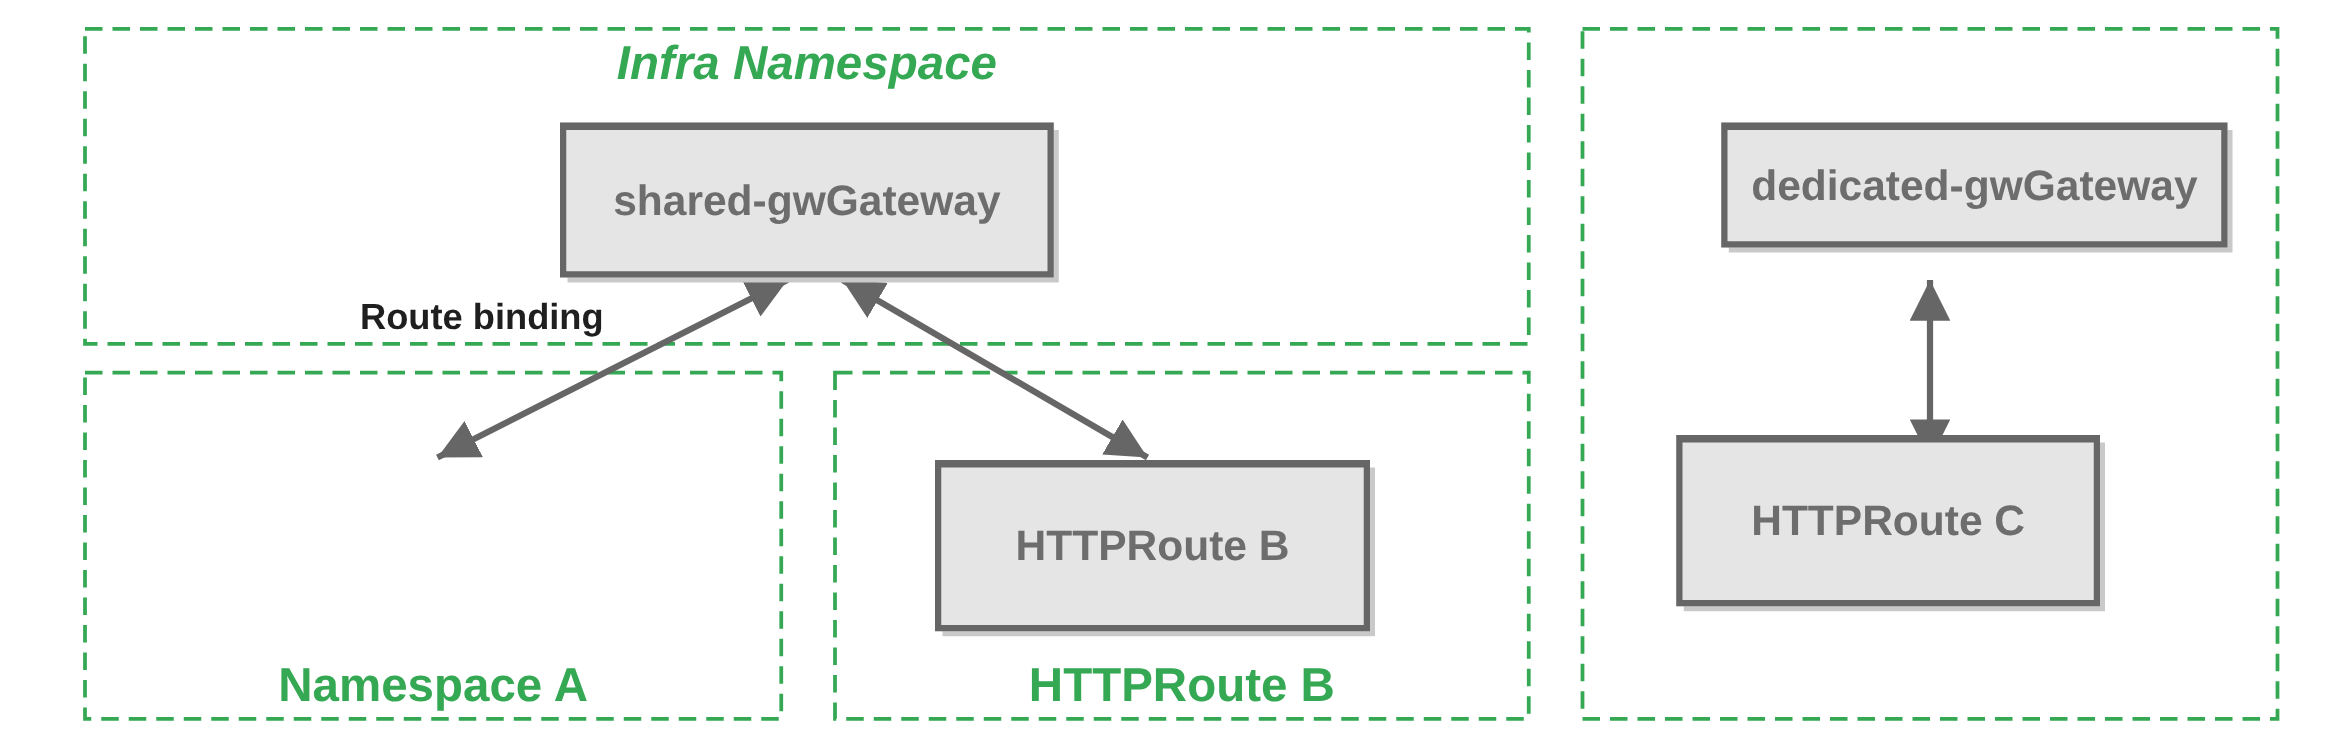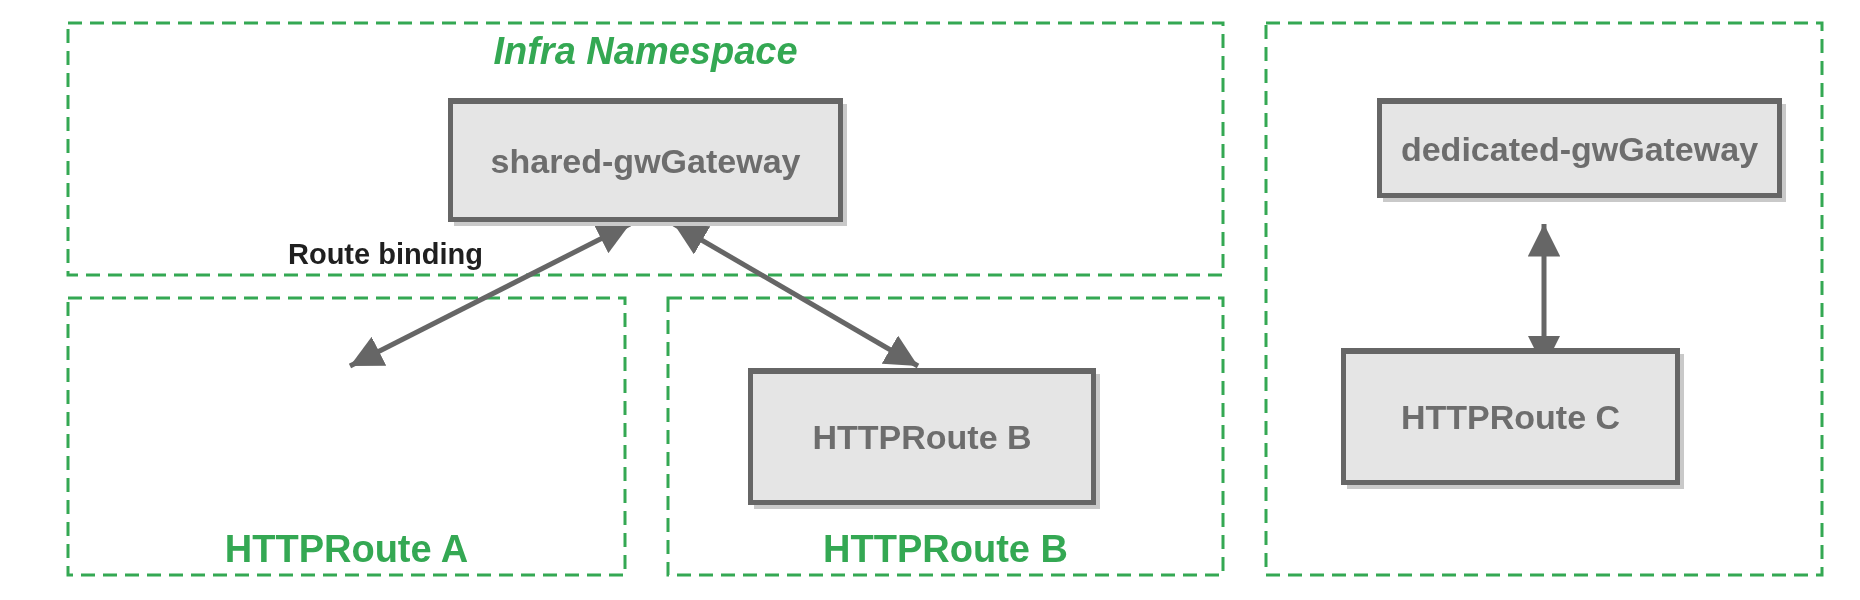--- a/index.html
+++ b/index.html
@@ -86,21 +86,21 @@
 
   <div class="ns-title" style="left:68px; top:29px; width:1155px;font-style:italic;">Infra Namespace</div>
 
   <div class="node" style="left:448px; top:98px; width:395px; height:124px;">
     <div>shared-gw</div>
     <div>Gateway</div>
   </div>
 
   <div class="edge-label" style="left:288px; top:238px;">Route binding</div>
 
-  <div class="ns-title" style="left:68px; top:527px; width:557px;">HTTPRoute A</div>
+  <div class="ns-title" style="left:68px; top:527px; width:557px;">Namespace A</div>
 
   <div class="node" style="left:748px; top:368px; width:348px; height:137px;">
     <div>HTTPRoute B</div>
   </div>
   <div class="ns-title" style="left:668px; top:527px; width:555px;">HTTPRoute B</div>
 
   <div class="node" style="left:1341px; top:98px; width:405px; height:100px;margin-left:36px;">
     <div>dedicated-gw</div>
     <div>Gateway</div>
   </div>

